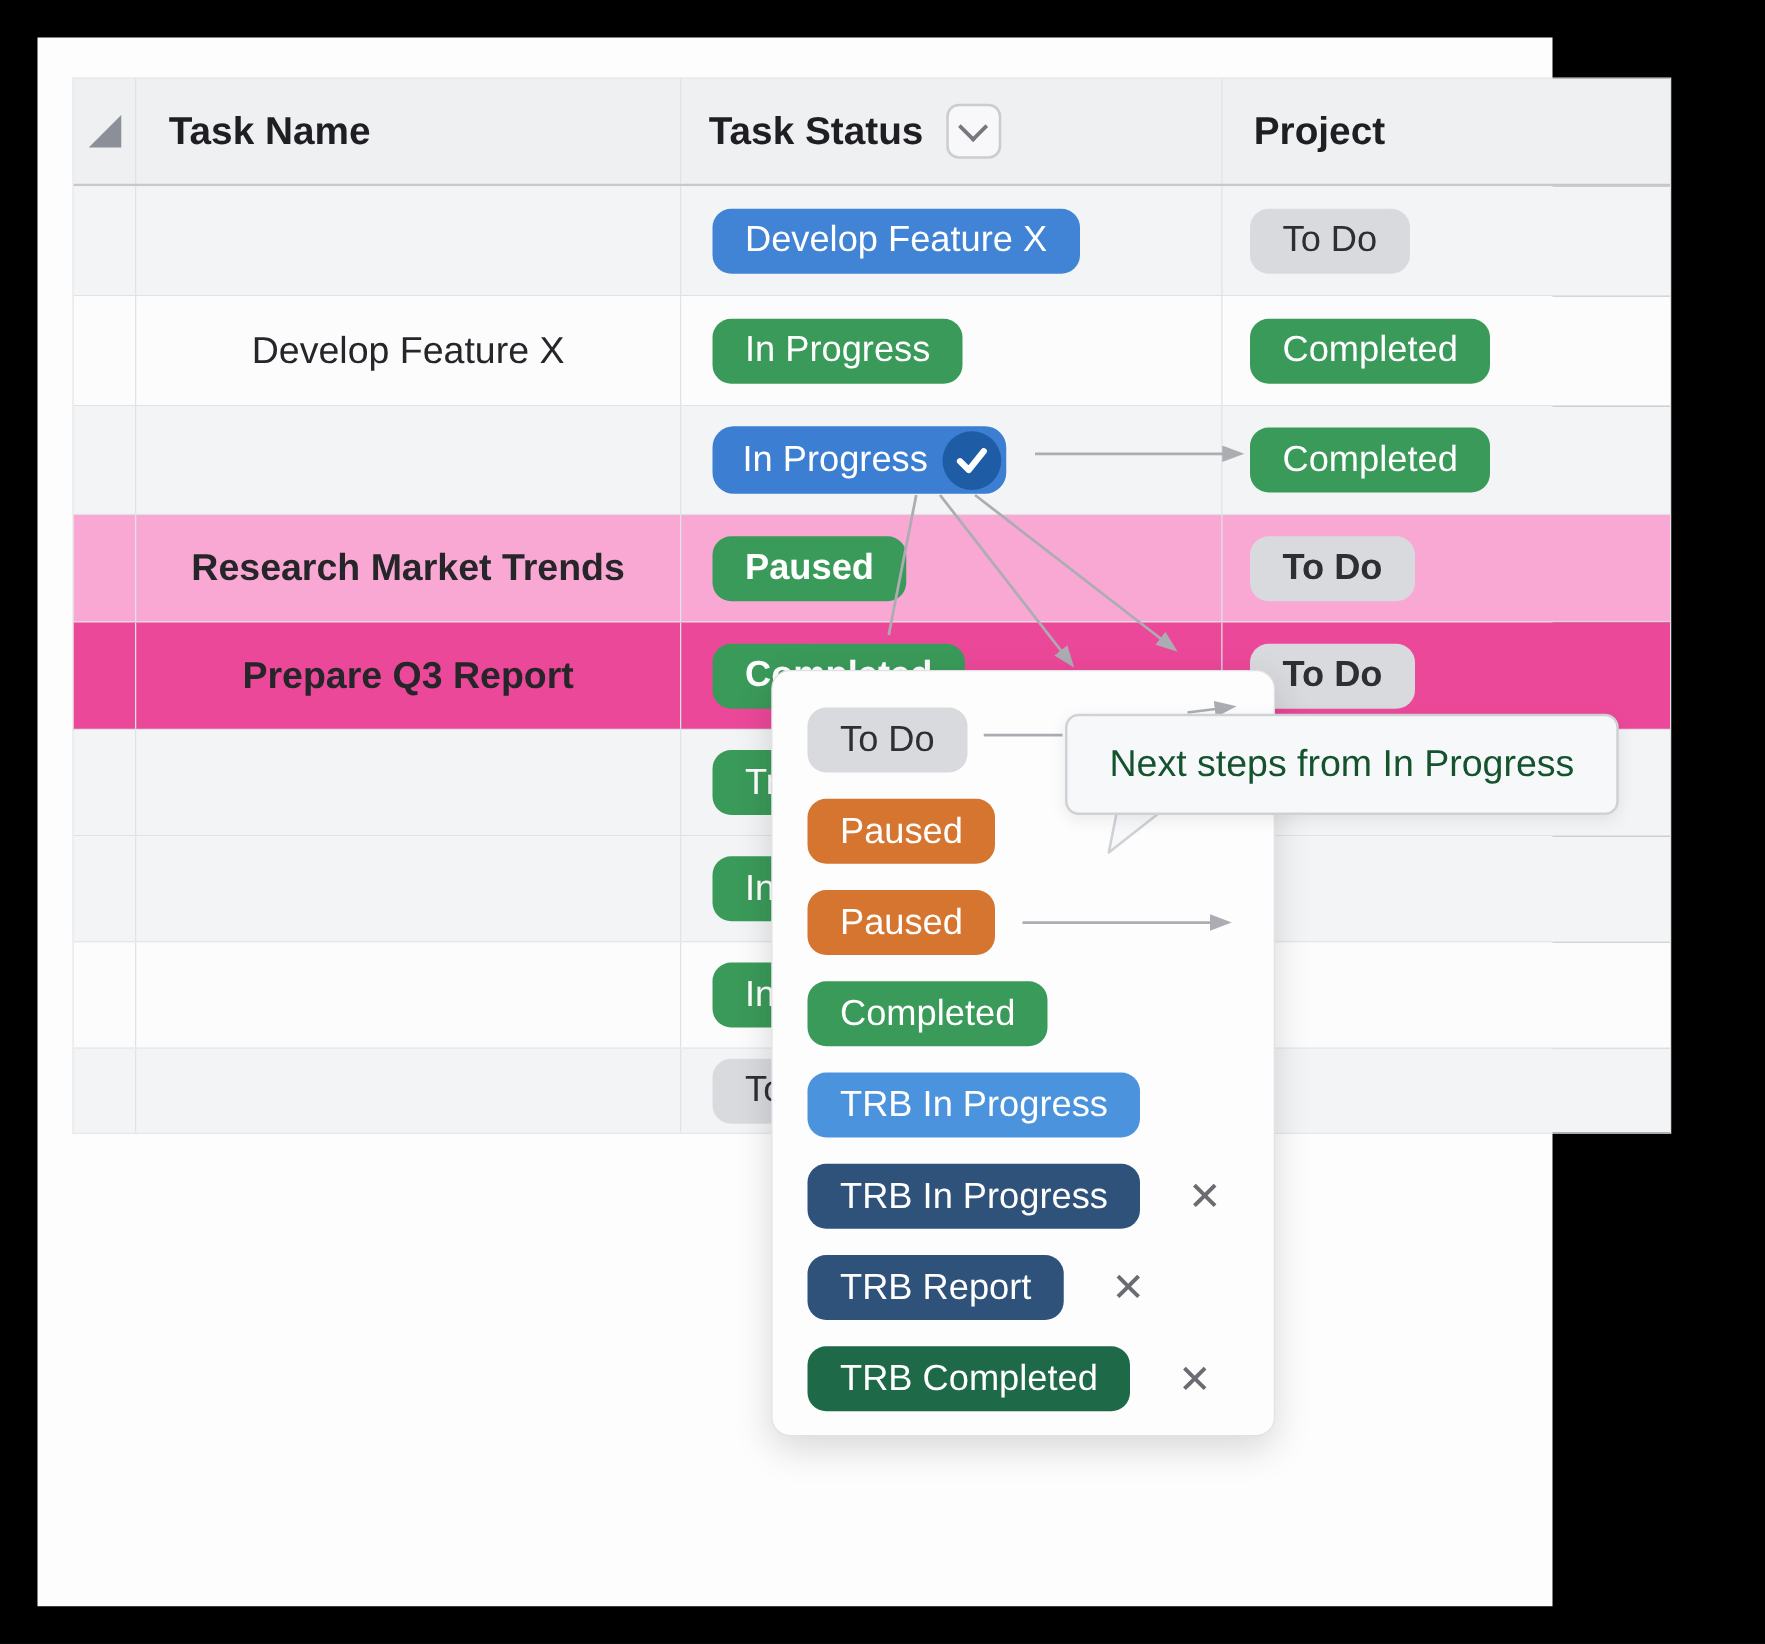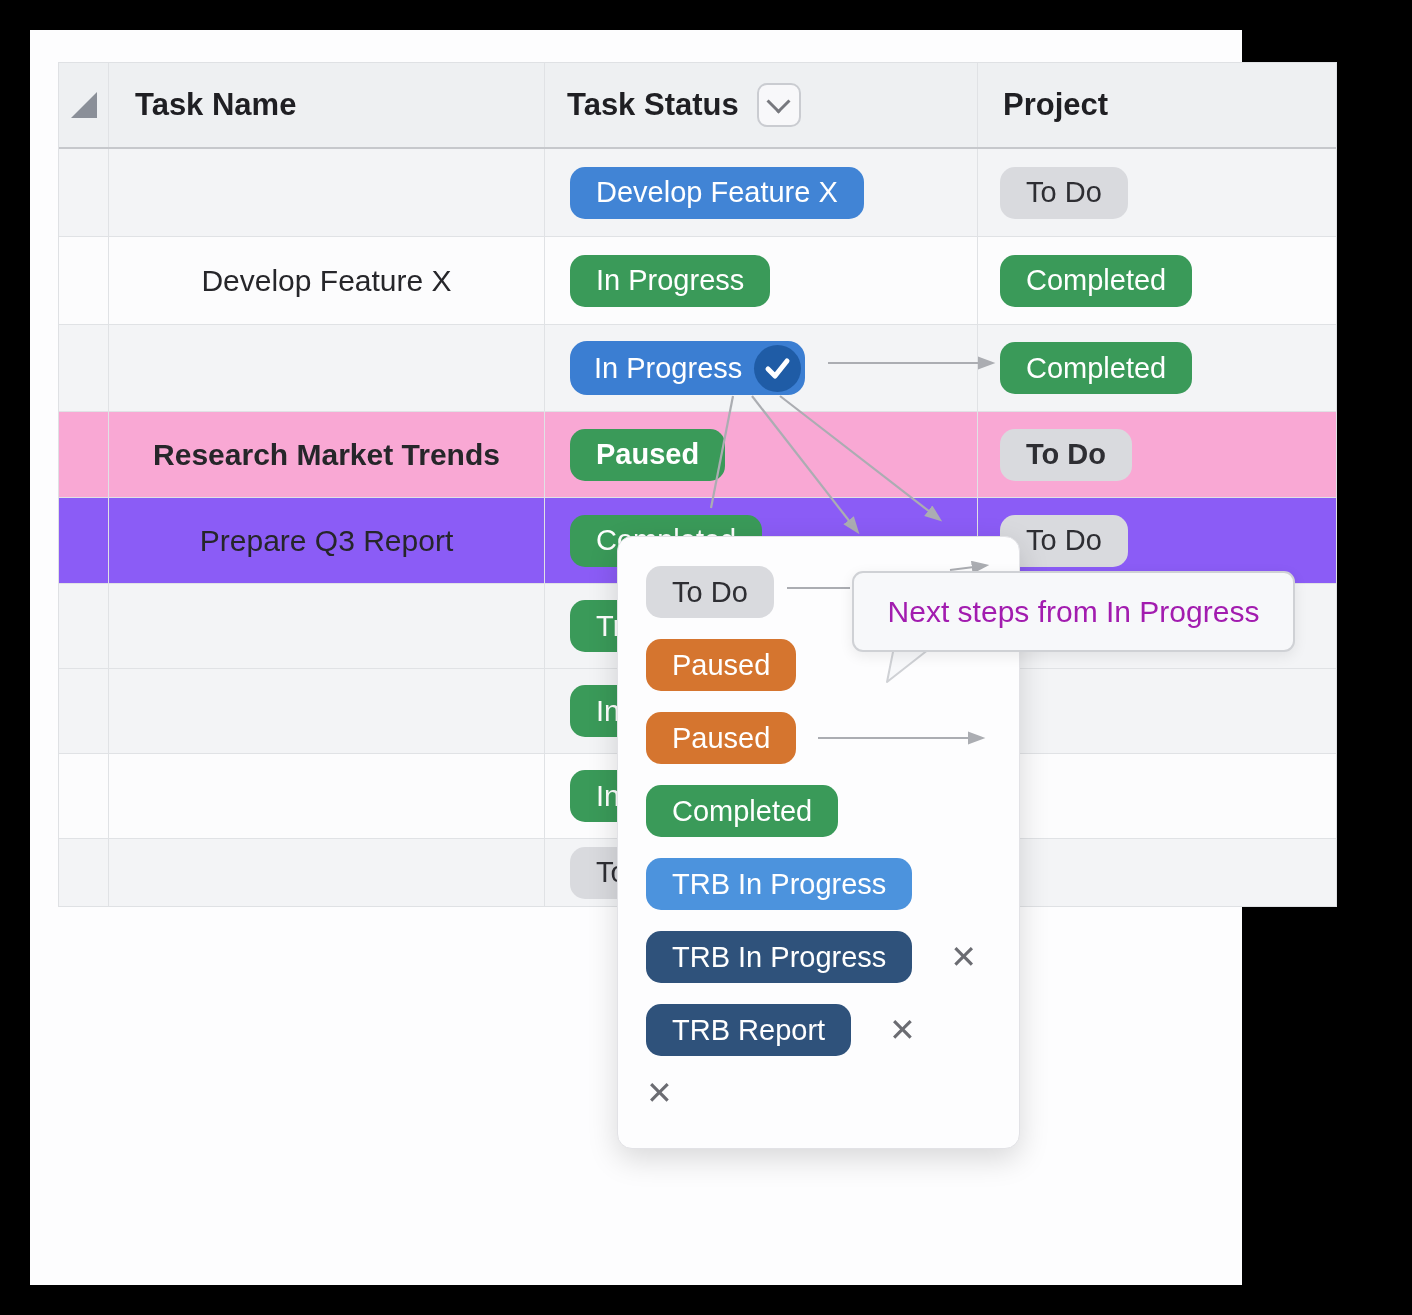--- a/index.html
+++ b/index.html
@@ -8,21 +8,21 @@
   .panel{position:absolute;left:30px;top:30px;width:1212px;height:1255px;background:#fdfdfe;}
 
   
   .grid{position:absolute;left:28px;top:32px;width:1279px;border:1.5px solid #dfe1e4;box-sizing:border-box;}
   .row{display:grid;grid-template-columns:49px 436px 433px 361px;box-sizing:border-box;}
   .hrow{height:86px;background:#eef0f2;border-bottom:2px solid #c6c8cc;}
   .r1{height:88px;background:#f3f4f6;}
   .r2{height:88px;background:#fcfcfd;}
   .r3{height:87px;background:#f3f4f6;}
   .r4{height:86px;background:#f9a8d4;font-weight:bold;}
-  .r5{height:86px;background:#8b5cf6;}
+  .r5{height:86px;background:#ec4899;font-weight:bold;}
   .r6{height:85px;background:#f3f4f6;}
   .r7{height:85px;background:#f3f4f6;}
   .r8{height:85px;background:#fcfcfd;}
   .r9{height:67px;background:#f3f4f6;}
   .row:not(.hrow){border-bottom:1.5px solid #e0e2e5;}
   .row:last-child{border-bottom:none;}
   .cell{display:flex;align-items:center;box-sizing:border-box;overflow:hidden;}
   .cell+.cell{border-left:1.5px solid #e0e2e5;}
   .name-cell{justify-content:center;font-size:30px;color:#26262a;}
   .proj-cell{padding-left:25px;}
@@ -57,21 +57,21 @@
   
   .popup{position:absolute;left:587px;top:506px;width:403px;height:613px;background:#fdfdfe;
          border:1px solid #e2e2e6;border-radius:15px;box-shadow:0 10px 30px rgba(0,0,0,.15);
          box-sizing:border-box;padding:29px 0 0 28px;display:flex;flex-direction:column;gap:21px;}
   .popup-row{display:flex;align-items:center;gap:38px;}
   .x-mark{font-size:32px;color:#6b6c72;font-weight:400;line-height:1;cursor:pointer;}
 
   
   .tooltip{position:absolute;left:822px;top:541px;width:443px;height:81px;background:#f7f8fa;
            border:2px solid #cfd1d5;border-radius:11px;box-shadow:0 4px 14px rgba(0,0,0,.08);
-           display:flex;align-items:center;justify-content:center;font-size:30px;color:#a21caf;
+           display:flex;align-items:center;justify-content:center;font-size:30px;color:#14532d;
            box-sizing:border-box;white-space:nowrap;}
   svg.overlay{position:absolute;left:0;top:0;pointer-events:none;}
 </style>
 </head>
 <body>
 
 <div class="stage">
   <div class="panel">
 
     <div class="grid">
@@ -240,20 +240,21 @@
       </div>
       <div class="popup-row">
         <span class="pill c-navy">TRB In Progress</span>
         <span class="x-mark">✕</span>
       </div>
       <div class="popup-row">
         <span class="pill c-navy">TRB Report</span>
         <span class="x-mark">✕</span>
       </div>
       <div class="popup-row">
+        <span class="pill c-dgreen">TRB Completed</span>
         <span class="x-mark">✕</span>
       </div>
     </div>
 
     <svg class="overlay" width="1353" height="1255">
       <line x1="757" y1="558" x2="820" y2="558" stroke="#abadb2" stroke-width="2.2"></line>
       <line x1="920" y1="540" x2="944" y2="537" stroke="#abadb2" stroke-width="2.2" marker-end="url(#ah)"></line>
       <line x1="788" y1="708" x2="940" y2="708" stroke="#abadb2" stroke-width="2.2" marker-end="url(#ah)"></line>
       <path d="M865,612 L857,652 L908,612 Z" fill="#f7f8fa" stroke="#cfd1d5" stroke-width="2" stroke-linejoin="round"></path>
     </svg>

